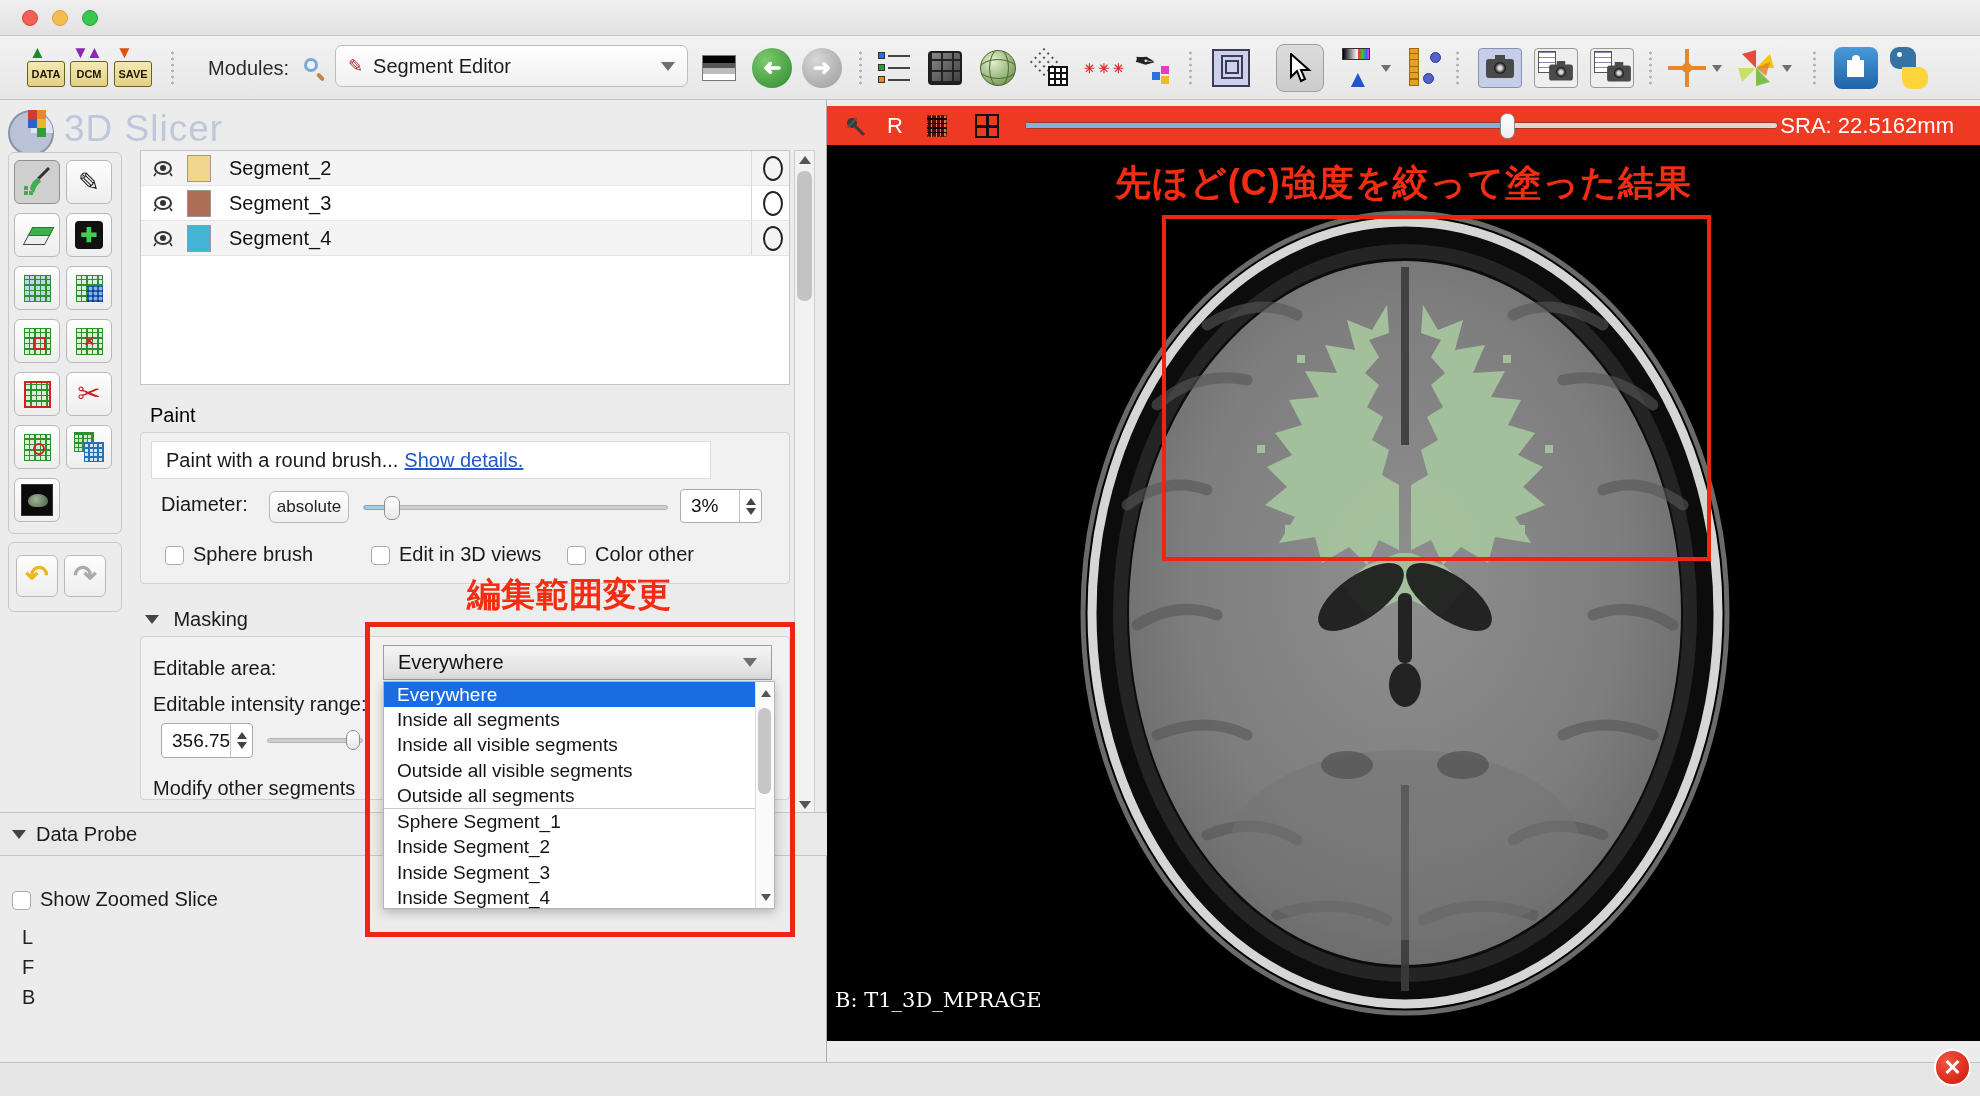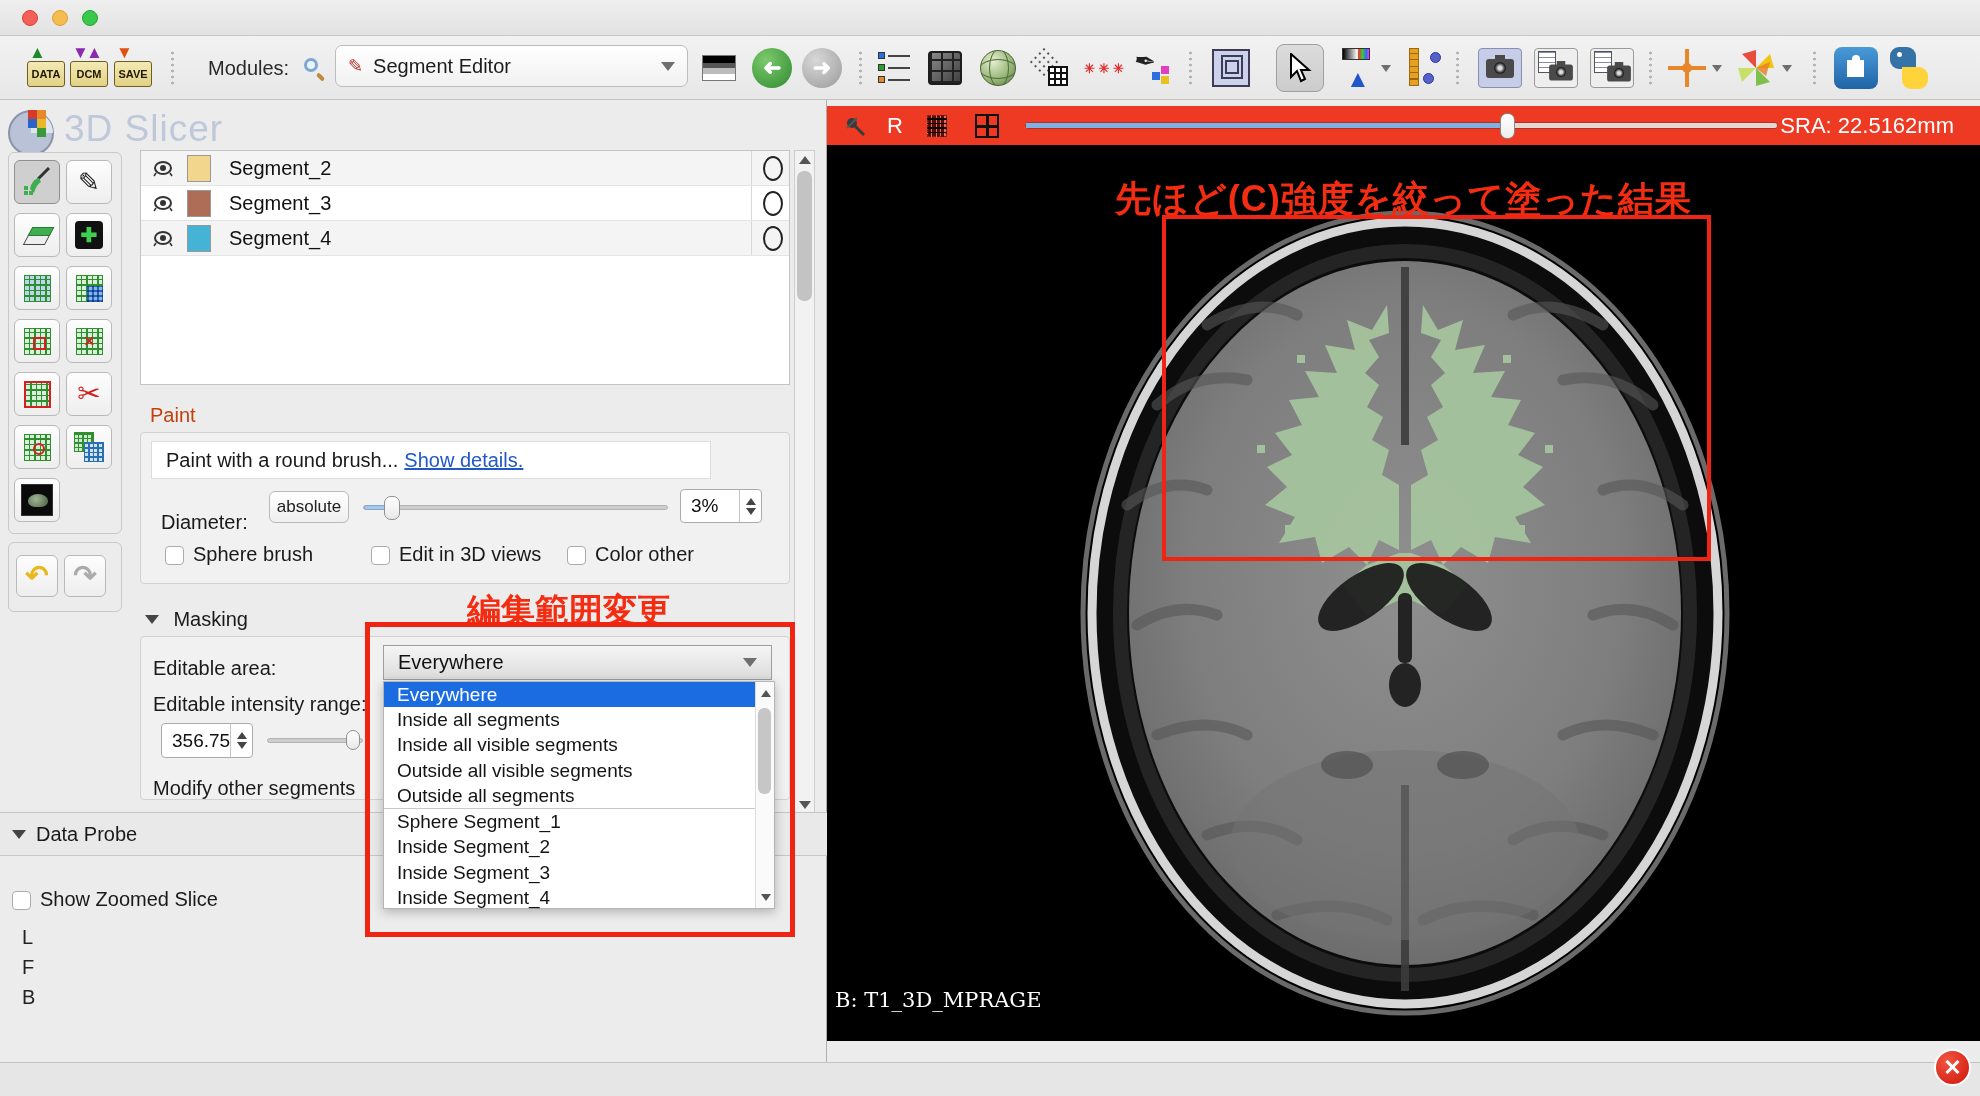--- a/index.html
+++ b/index.html
@@ -137,21 +137,21 @@
   .segrow .sw{margin-left:14px;width:24px;height:27px;border:1px solid #999;}
   .segrow .nm{margin-left:18px;font-size:20px;color:#111;}
   .segrow .colsep{position:absolute;left:610px;top:0;bottom:0;width:1px;background:#d8d8d8;}
   .segrow .circ{position:absolute;left:622px;top:5px;width:20px;height:25px;border:2.5px solid #222;border-radius:50%;}
   .scrollv{position:absolute;left:794px;top:50px;width:21px;height:665px;background:#f2f2f2;border:1px solid #cdcdcd;}
   .scrollv .thumb{position:absolute;left:2px;top:20px;width:15px;height:130px;background:#c3c3c3;border-radius:7px;}
   .arrbox{position:absolute;left:0px;width:19px;height:18px;display:flex;align-items:center;justify-content:center;}
   .tri-up{width:0;height:0;border-left:6px solid transparent;border-right:6px solid transparent;border-bottom:8px solid #555;}
   .tri-dn{width:0;height:0;border-left:6px solid transparent;border-right:6px solid transparent;border-top:8px solid #555;}
 
-  .sectitle{position:absolute;font-size:20px;color:#c2410c;}
+  .sectitle{position:absolute;font-size:20px;color:#000000;}
   .paintbox{position:absolute;left:140px;top:332px;width:650px;height:152px;background:#f1f1f1;border:1px solid #d2d2d2;border-radius:4px;}
   .msgbar{position:absolute;left:10px;top:8px;width:560px;height:38px;background:#fff;border:1px solid #ddd;
     display:flex;align-items:center;padding-left:14px;font-size:20px;color:#1a1a1a;gap:6px;}
   .link{color:#2158c8;text-decoration:underline;cursor:pointer;}
   .row-diam{position:absolute;left:0;top:58px;width:650px;height:36px;}
   .lbl{font-size:20px;color:#1a1a1a;}
   .btn-abs{position:absolute;left:128px;top:0px;width:80px;height:32px;background:linear-gradient(#fff,#efefef);
     border:1px solid #b9b9b9;border-radius:6px;font-size:17px;color:#222;display:flex;align-items:center;justify-content:center;}
   .slider{position:absolute;height:5px;background:#cdcdcd;border-radius:3px;border:1px solid #b2b2b2;}
   .slider .fill{position:absolute;left:0;top:-1px;height:5px;background:#a9c8e8;border:1px solid #7fa6cc;border-radius:3px;}
@@ -160,21 +160,21 @@
   .spin .val{flex:1;font-size:19px;color:#111;padding-left:10px;}
   .spin .st{width:22px;height:100%;border-left:1px solid #c6c6c6;display:flex;flex-direction:column;align-items:center;justify-content:center;gap:3px;}
   .spin .st .u{width:0;height:0;border-left:5px solid transparent;border-right:5px solid transparent;border-bottom:7px solid #444;}
   .spin .st .d{width:0;height:0;border-left:5px solid transparent;border-right:5px solid transparent;border-top:7px solid #444;}
   .cb{width:19px;height:19px;background:#fff;border:1.5px solid #ababab;border-radius:4px;display:inline-block;vertical-align:-4px;}
   .cbl{font-size:20px;color:#1a1a1a;margin-left:9px;}
   .maskbox{position:absolute;left:140px;top:536px;width:650px;height:164px;background:#f1f1f1;border:1px solid #d2d2d2;border-radius:4px;}
   .disc{display:inline-block;width:0;height:0;border-left:7px solid transparent;border-right:7px solid transparent;border-top:9px solid #444;margin-right:10px;vertical-align:2px;}
 
   .redrect{position:absolute;border:5px solid #f02412;z-index:6;}
-  .jp{color:#f42d12;font-weight:bold;margin-top:16px;}
+  .jp{color:#f42d12;font-weight:bold;}
   .ewcombo{position:absolute;left:383px;top:545px;width:389px;height:35px;background:linear-gradient(#f5f5f5,#dcdcdc);
     border:1px solid #9d9d9d;display:flex;align-items:center;padding:0 14px;font-size:20px;color:#111;z-index:7;}
   .ewcombo .caret{margin-left:auto;}
   .ddlist{position:absolute;left:383px;top:581px;width:392px;height:228px;background:#fff;border:1px solid #b5b5b5;
     box-shadow:0 3px 10px rgba(0,0,0,.25);z-index:7;}
   .dditem{height:25.3px;font-size:19px;color:#141414;display:flex;align-items:center;padding-left:13px;white-space:nowrap;}
   .dditem.sel{background:#1b6ce0;color:#fff;}
   .ddsep{height:1px;background:#c9c9c9;margin:0 0;}
   .ddscroll{position:absolute;right:0;top:0;width:19px;height:100%;background:#fafafa;border-left:1px solid #ddd;}
   .ddscroll .thumb{position:absolute;left:2px;top:26px;width:13px;height:86px;background:#c6c6c6;border-radius:6px;}
@@ -501,21 +501,21 @@
         </div>
     </div>
 
     <div class="sectitle" style="left:150px;top:304px">Paint</div>
     <div class="paintbox">
       <div class="msgbar">
         <span>Paint with a round brush...</span>
         <span class="link">Show details.</span>
       </div>
       <div class="row-diam">
-        <span class="lbl" style="position:absolute;left:20px;top:20px">Diameter:</span>
+        <span class="lbl" style="position:absolute;left:20px;top:2px">Diameter:</span>
         <div class="btn-abs">absolute</div>
         <div class="slider" style="left:222px;top:14px;width:305px">
           <div class="fill" style="width:26px"></div>
           <div class="handle" style="left:20px"></div>
         </div>
         <div class="spin" style="left:539px;top:-2px;width:82px;height:34px">
           <span class="val">3%</span>
           <span class="st">
               <span class="u"></span>
               <span class="d"></span>

